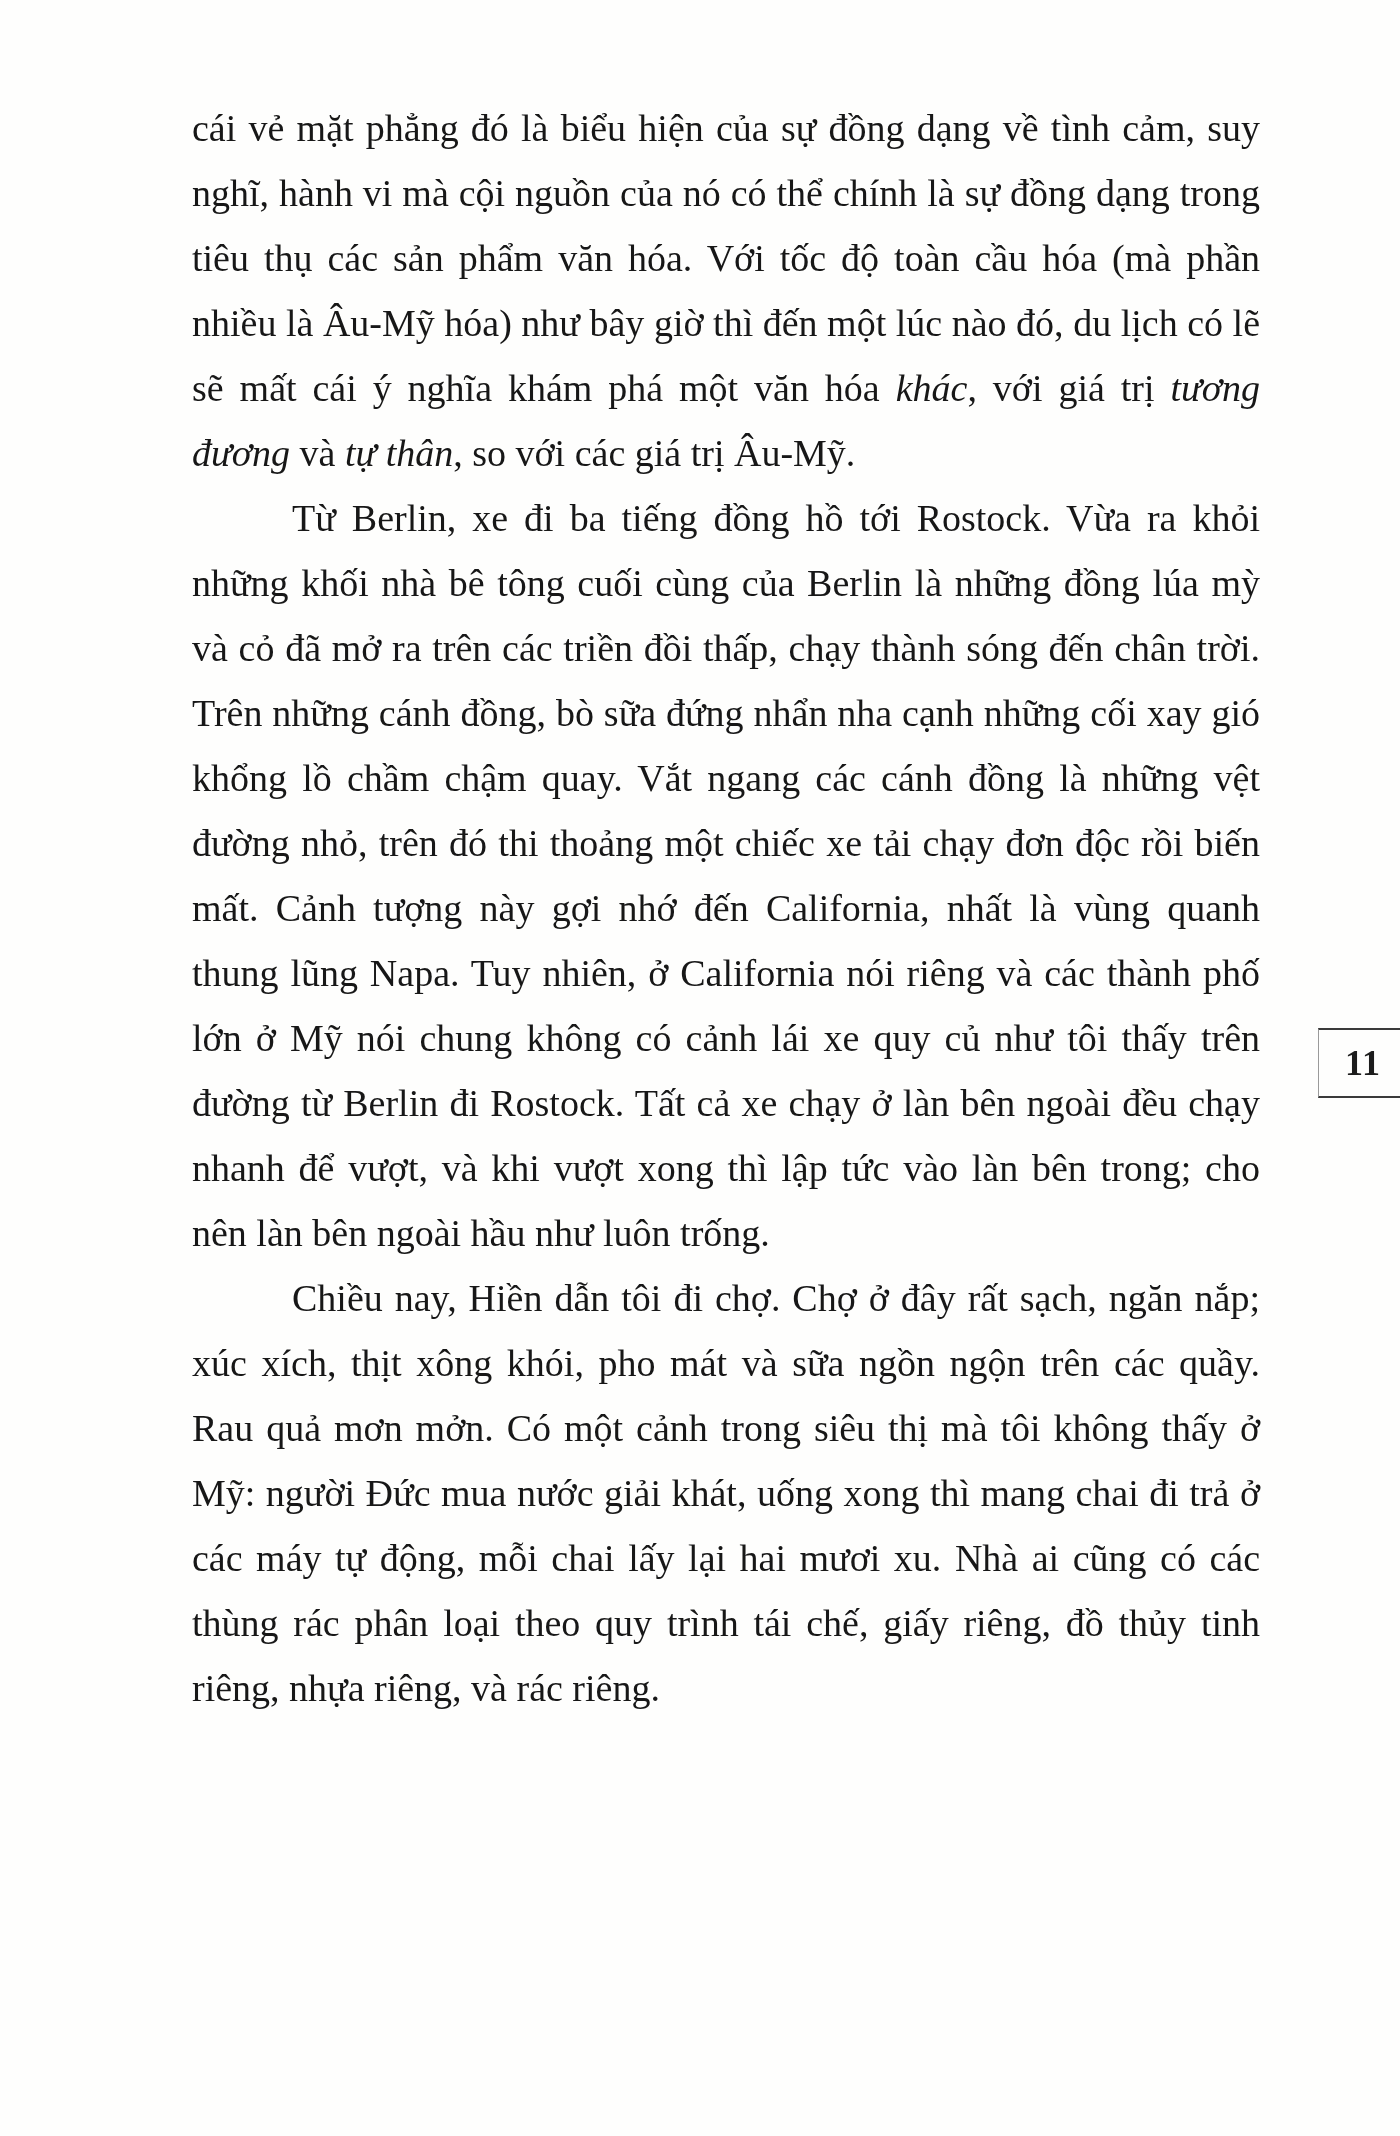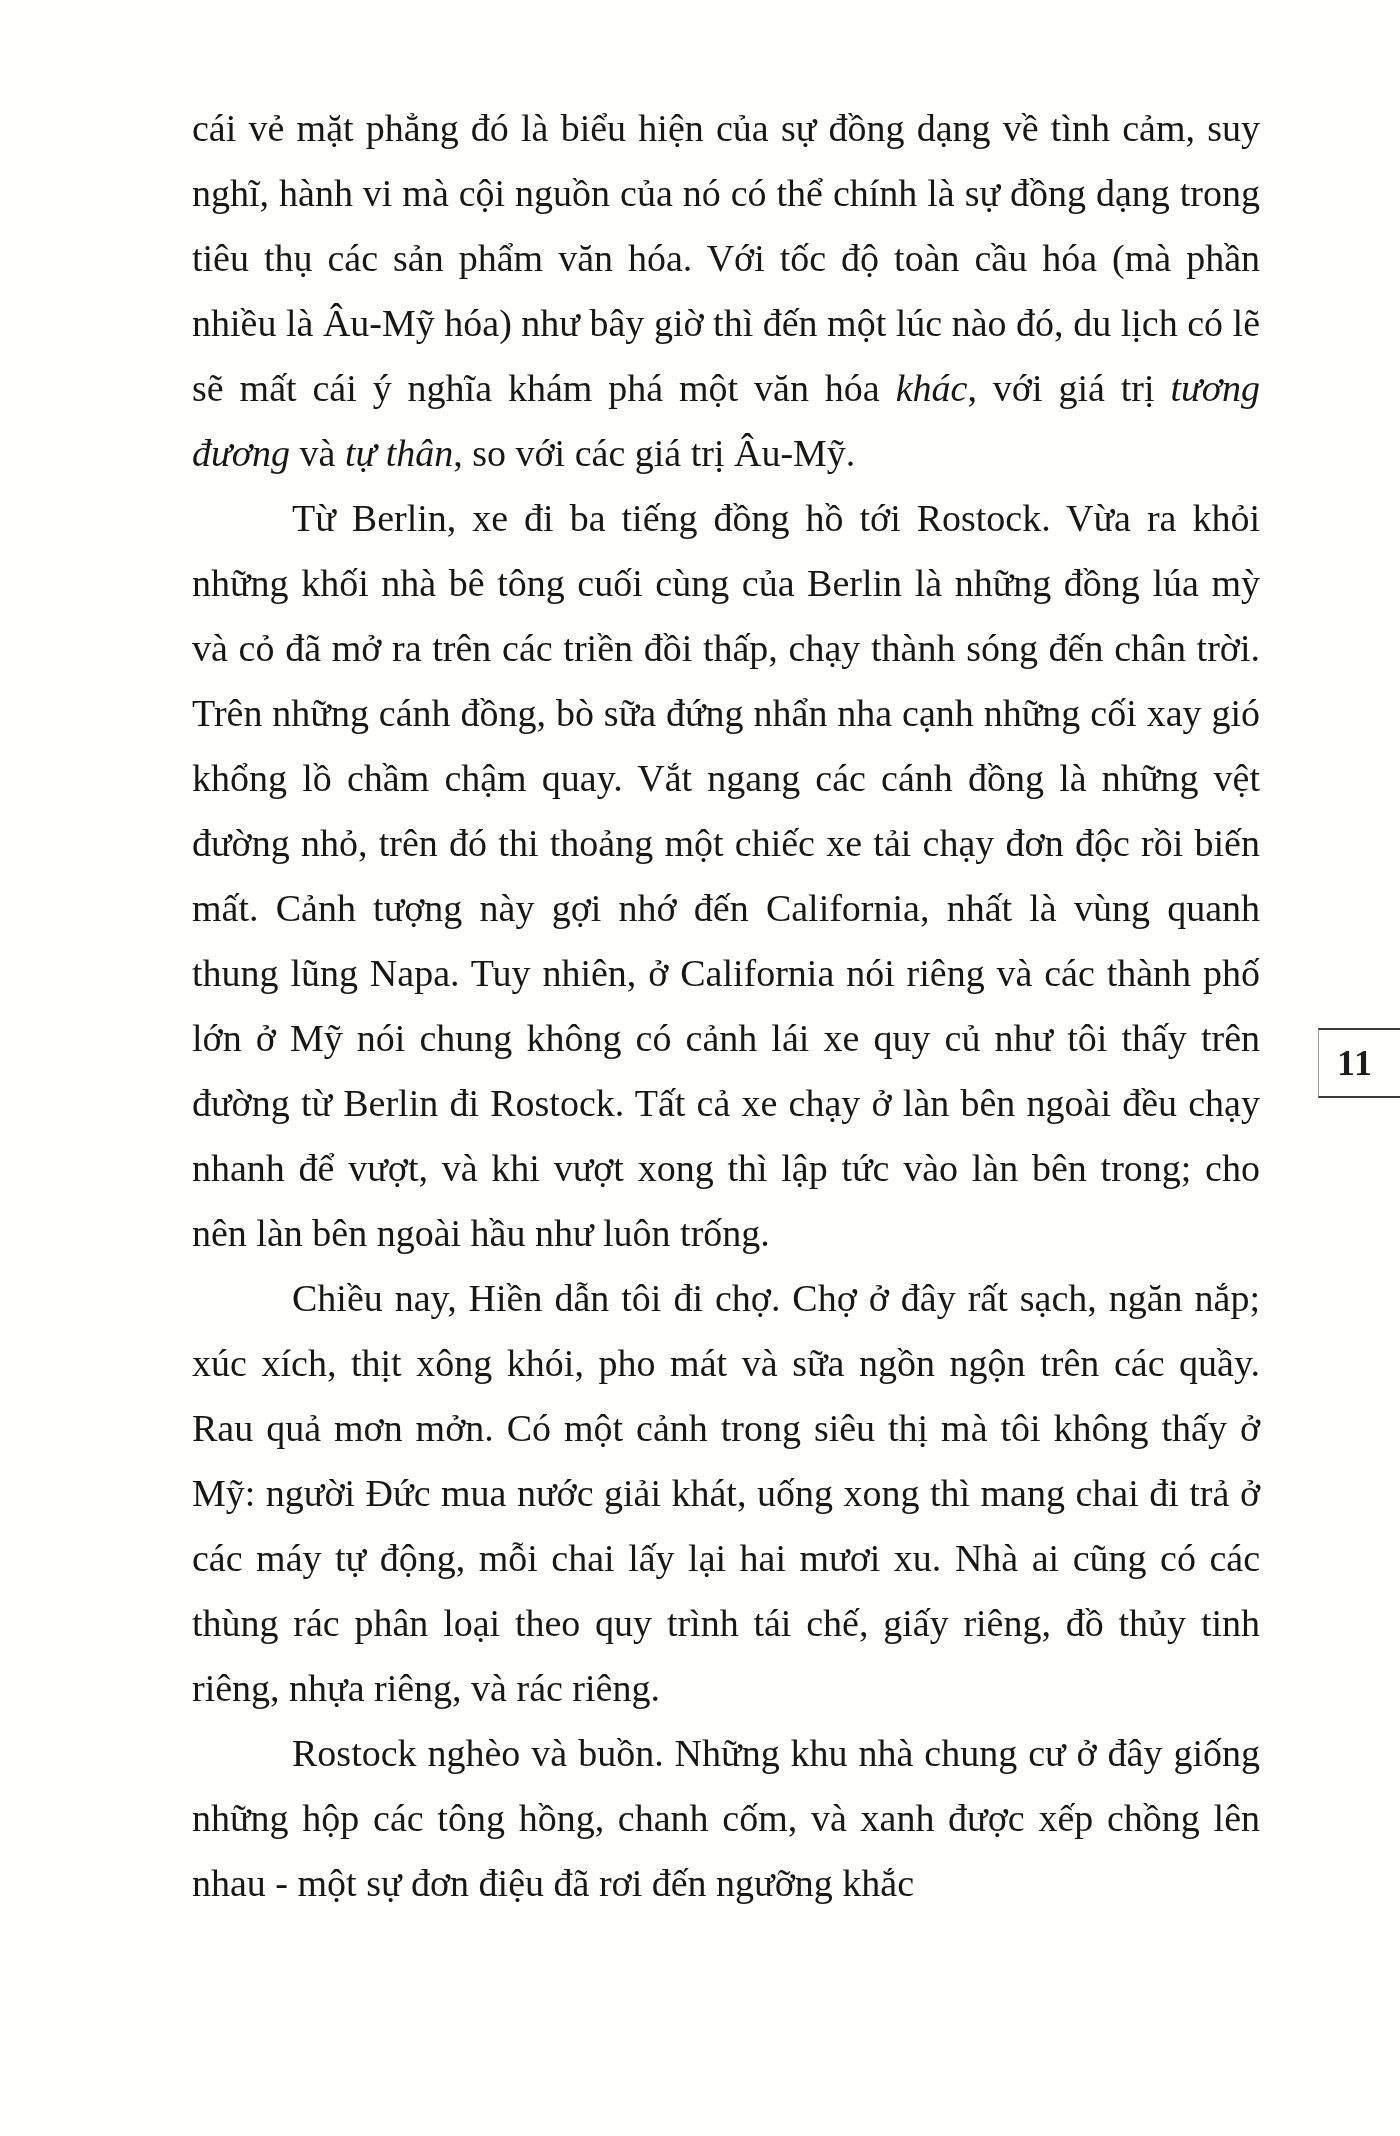--- a/index.html
+++ b/index.html
@@ -40,36 +40,35 @@
     right: 0;
     top: 1028px;
     width: 82px;
     height: 70px;
     border-top: 2px solid #3a3a3a;
     border-bottom: 2px solid #3a3a3a;
     border-left: 1px solid #9a9a9a;
     background: #fefefd;
     display: flex;
     align-items: center;
-    padding-left: 18px;
+    padding-left: 26px;
     box-sizing: border-box;
   }
   .page-number {
     font-size: 36px;
     font-weight: bold;
     color: #1c1c1c;
     letter-spacing: 1px;
   }
 </style>
 </head>
 <body>
 
 <div class="page">
   <div class="text-block">
       <p class="para"><span>cái vẻ mặt phẳng đó là biểu hiện của sự đồng dạng về tình cảm, suy nghĩ, hành vi mà cội nguồn của nó có thể chính là sự đồng dạng trong tiêu thụ các sản phẩm văn hóa. Với tốc độ toàn cầu hóa (mà phần nhiều là Âu-Mỹ hóa) như bây giờ thì đến một lúc nào đó, du lịch có lẽ sẽ mất cái ý nghĩa khám phá một văn hóa </span><em>khác</em><span>, với giá trị </span><em>tương đương</em><span> và </span><em>tự thân</em><span>, so với các giá trị Âu-Mỹ.</span></p>
       <p class="para indent"><span>Từ Berlin, xe đi ba tiếng đồng hồ tới Rostock. Vừa ra khỏi những khối nhà bê tông cuối cùng của Berlin là những đồng lúa mỳ và cỏ đã mở ra trên các triền đồi thấp, chạy thành sóng đến chân trời. Trên những cánh đồng, bò sữa đứng nhẩn nha cạnh những cối xay gió khổng lồ chầm chậm quay. Vắt ngang các cánh đồng là những vệt đường nhỏ, trên đó thi thoảng một chiếc xe tải chạy đơn độc rồi biến mất. Cảnh tượng này gợi nhớ đến California, nhất là vùng quanh thung lũng Napa. Tuy nhiên, ở California nói riêng và các thành phố lớn ở Mỹ nói chung không có cảnh lái xe quy củ như tôi thấy trên đường từ Berlin đi Rostock. Tất cả xe chạy ở làn bên ngoài đều chạy nhanh để vượt, và khi vượt xong thì lập tức vào làn bên trong; cho nên làn bên ngoài hầu như luôn trống.</span></p>
       <p class="para indent"><span>Chiều nay, Hiền dẫn tôi đi chợ. Chợ ở đây rất sạch, ngăn nắp; xúc xích, thịt xông khói, pho mát và sữa ngồn ngộn trên các quầy. Rau quả mơn mởn. Có một cảnh trong siêu thị mà tôi không thấy ở Mỹ: người Đức mua nước giải khát, uống xong thì mang chai đi trả ở các máy tự động, mỗi chai lấy lại hai mươi xu. Nhà ai cũng có các thùng rác phân loại theo quy trình tái chế, giấy riêng, đồ thủy tinh riêng, nhựa riêng, và rác riêng.</span></p>
-      <p class="para indent"><span>Rostock nghèo và buồn. Những khu nhà chung cư ở đây giống những hộp các tông hồng, chanh cốm, và xanh được xếp chồng lên nhau - một sự đơn điệu đã rơi đến ngưỡng khắc</span></p>
     </div>
   <div class="page-number-box">
     <span class="page-number">11</span>
   </div>
 </div>
 
 </body></html>

